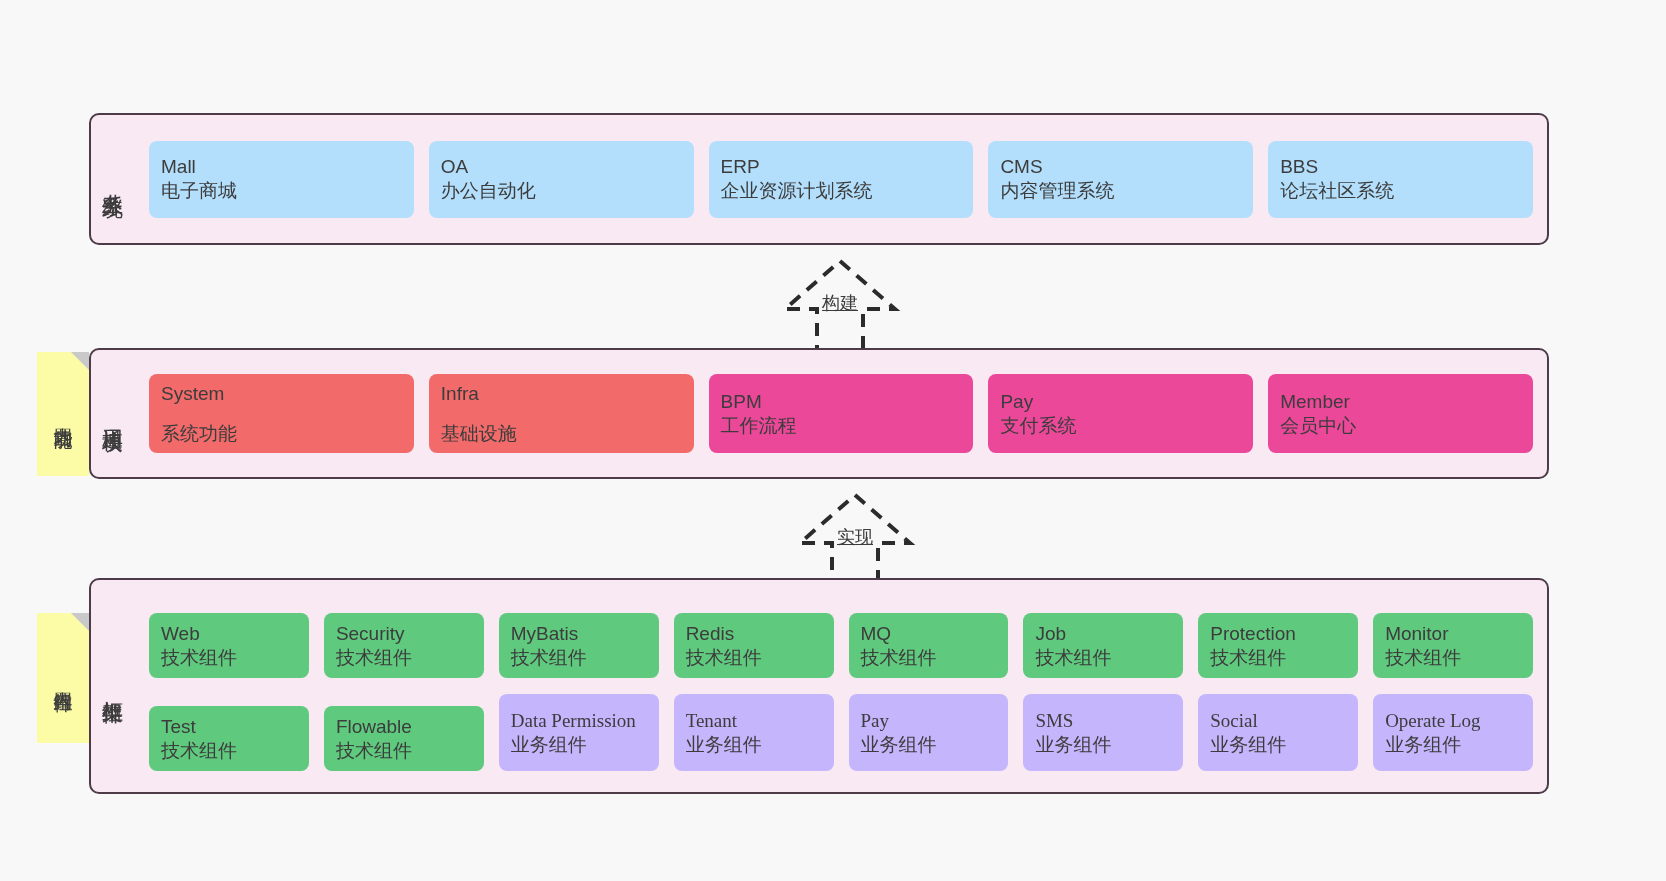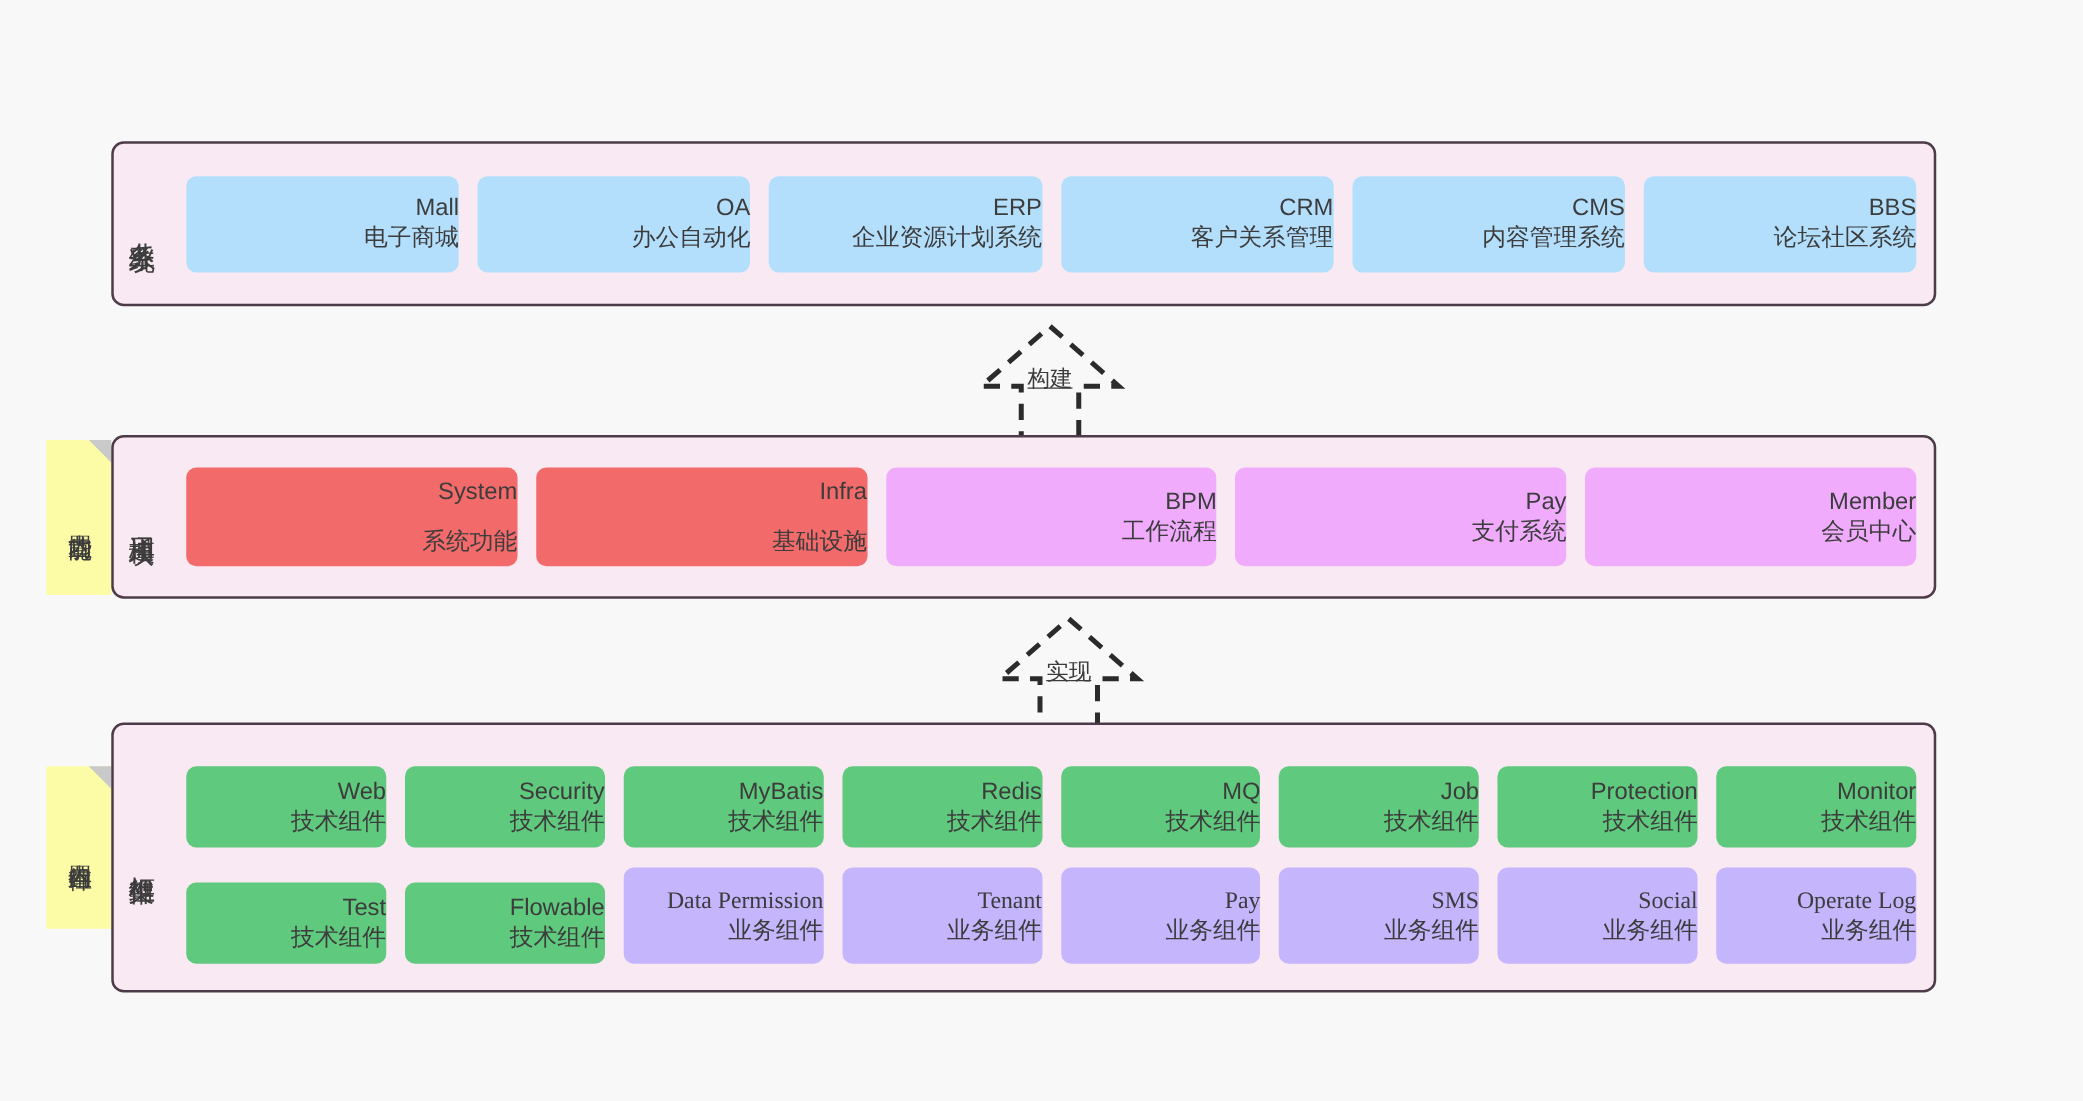--- a/index.html
+++ b/index.html
@@ -67,34 +67,34 @@
     gap: 15px;
   }
 
   
   .card {
     flex: 1 1 0;
     box-sizing: border-box;
     border-radius: 8px;
     display: flex;
     flex-direction: column;
-    align-items: flex-end;
+    align-items: flex-start;
     justify-content: center;
     text-align: center;
     font-size: 19px;
     line-height: 1.25;
     color: #3c3c3c;
-    padding: 6px 0;
+    padding: 6px 12px;
   }
   .card .card-title { display: block; }
   .card .card-sub { display: block; }
 
   .c-blue       { background: #b3dffc; }
   .c-red        { background: #f26a6a; gap: 16px; }
-  .c-pink       { background: #f0abfc; }
+  .c-pink       { background: #ec4899; }
   .c-green      { background: #5fc97e; margin-top: 12px; }
   .c-lightgreen { background: #c4b5fd; font-family: Liberation Serif, serif; }
 
   
   #layer-business { left: 89px;  top: 113px; width: 1460px; height: 132px; }
   #layer-modules  { left: 89px;  top: 348px; width: 1460px; height: 131px; }
   #layer-framework{ left: 89px;  top: 578px; width: 1460px; height: 216px; }
 
   #layer-business .card-row  { height: 77px; }
   #layer-modules  .card-row  { height: 79px; }
@@ -172,24 +172,20 @@
         </div>
         <div class="card c-blue">
           <span class="card-title">OA</span>
           <span class="card-sub">办公自动化</span>
         </div>
         <div class="card c-blue">
           <span class="card-title">ERP</span>
           <span class="card-sub">企业资源计划系统</span>
         </div>
         <div class="card c-blue">
-          <span class="card-title">CRM</span>
-          <span class="card-sub">客户关系管理</span>
-        </div>
-        <div class="card c-blue">
           <span class="card-title">CMS</span>
           <span class="card-sub">内容管理系统</span>
         </div>
         <div class="card c-blue">
           <span class="card-title">BBS</span>
           <span class="card-sub">论坛社区系统</span>
         </div>
       </div>
     </div>
   </div>

